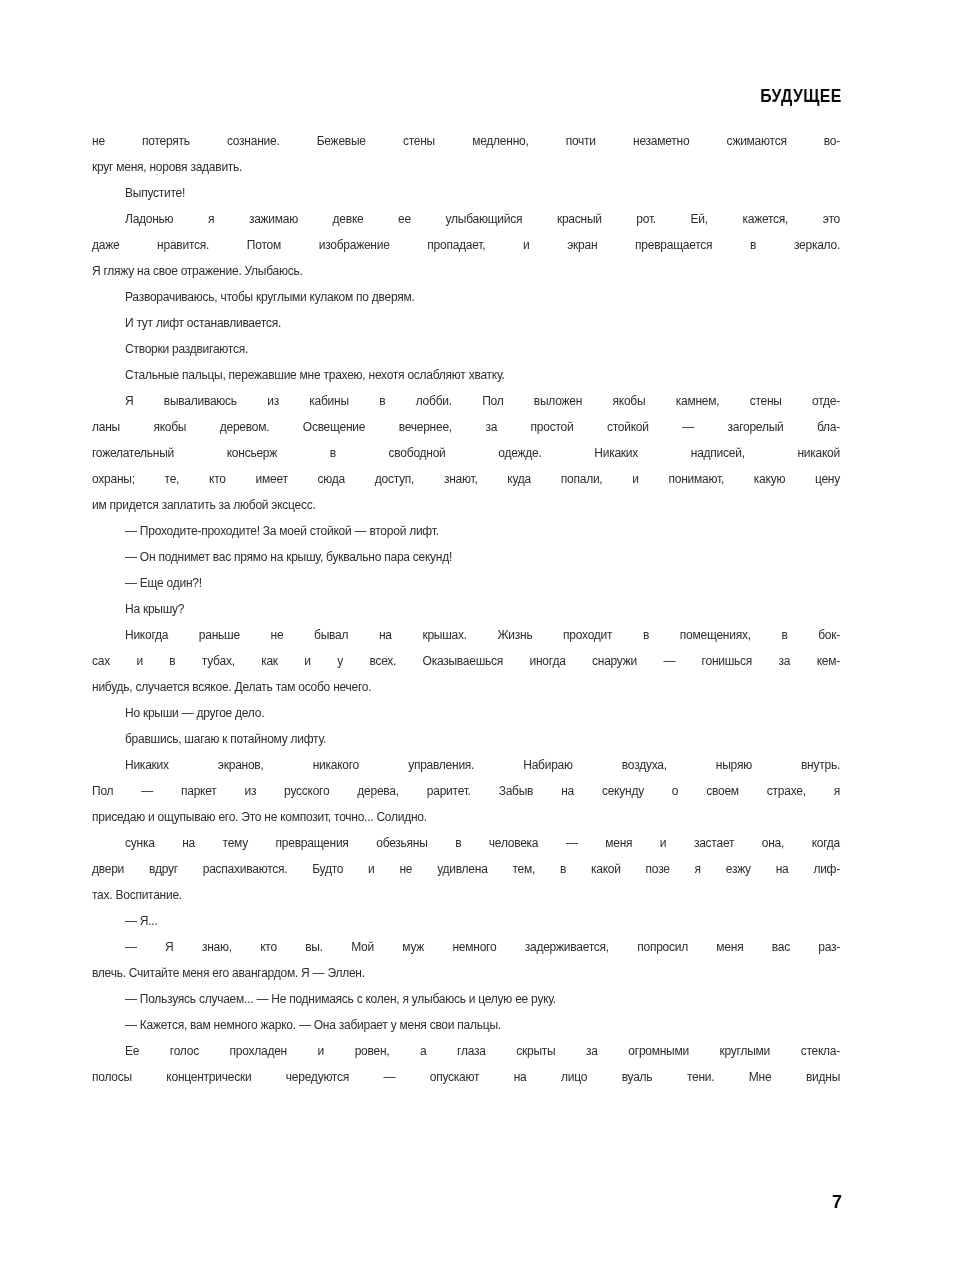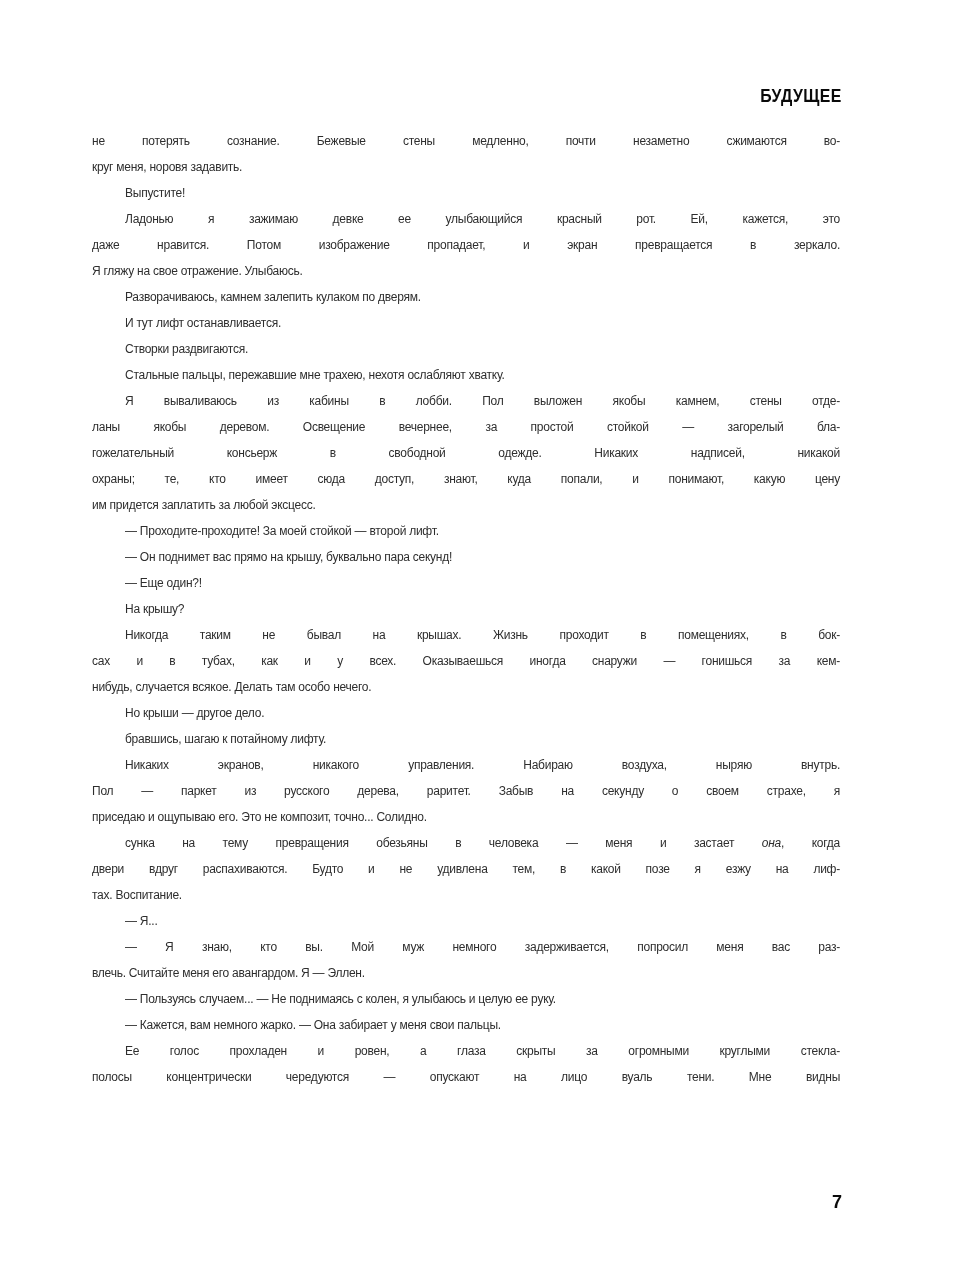--- a/index.html
+++ b/index.html
@@ -39,21 +39,21 @@
     text-align: justify;
     text-align-last: left;
     -moz-text-align-last: left;
     height: 26px;
   }
   .line.fill {
     text-align-last: justify;
     -moz-text-align-last: justify;
   }
   .para.indent .line:first-child { text-indent: 33px; }
-  .it { font-style: italic; }
+  .it { }
   .page-number {
     position: absolute;
     top: 1192px;
     right: 130px;
     font-size: 18px;
     font-weight: 700;
     color: #0a0a0a;
   }
 </style>
 </head>
@@ -69,21 +69,21 @@
       </div>
       <div class="para indent">
         <div class="line"><span>Выпустите!</span></div>
       </div>
       <div class="para indent">
         <div class="line fill"><span>Ладонью я зажимаю девке ее улыбающийся красный рот. Ей, кажется, это</span></div>
         <div class="line fill"><span>даже нравится. Потом изображение пропадает, и экран превращается в зеркало.</span></div>
         <div class="line"><span>Я гляжу на свое отражение. Улыбаюсь.</span></div>
       </div>
       <div class="para indent">
-        <div class="line"><span>Разворачиваюсь, камнем залепить кулаком по дверям.</span></div>
+        <div class="line"><span>Разворачиваюсь, чтобы круглыми кулаком по дверям.</span></div>
       </div>
       <div class="para indent">
         <div class="line"><span>И тут лифт останавливается.</span></div>
       </div>
       <div class="para indent">
         <div class="line"><span>Створки раздвигаются.</span></div>
       </div>
       <div class="para indent">
         <div class="line"><span>Стальные пальцы, пережавшие мне трахею, нехотя ослабляют хватку.</span></div>
       </div>
@@ -100,21 +100,21 @@
       <div class="para indent">
         <div class="line"><span>— Он поднимет вас прямо на крышу, буквально пара секунд!</span></div>
       </div>
       <div class="para indent">
         <div class="line"><span>— Еще один?!</span></div>
       </div>
       <div class="para indent">
         <div class="line"><span>На крышу?</span></div>
       </div>
       <div class="para indent">
-        <div class="line fill"><span>Никогда таким не бывал на крышах. Жизнь проходит в помещениях, в бок-</span></div>
+        <div class="line fill"><span>Никогда раньше не бывал на крышах. Жизнь проходит в помещениях, в бок-</span></div>
         <div class="line fill"><span>сах и в тубах, как и у всех. Оказываешься иногда снаружи — гонишься за кем-</span></div>
         <div class="line"><span>нибудь, случается всякое. Делать там особо нечего.</span></div>
       </div>
       <div class="para indent">
         <div class="line"><span>Но крыши — другое дело.</span></div>
       </div>
       <div class="para indent">
         <div class="line"><span>бравшись, шагаю к потайному лифту.</span></div>
       </div>
       <div class="para indent">

